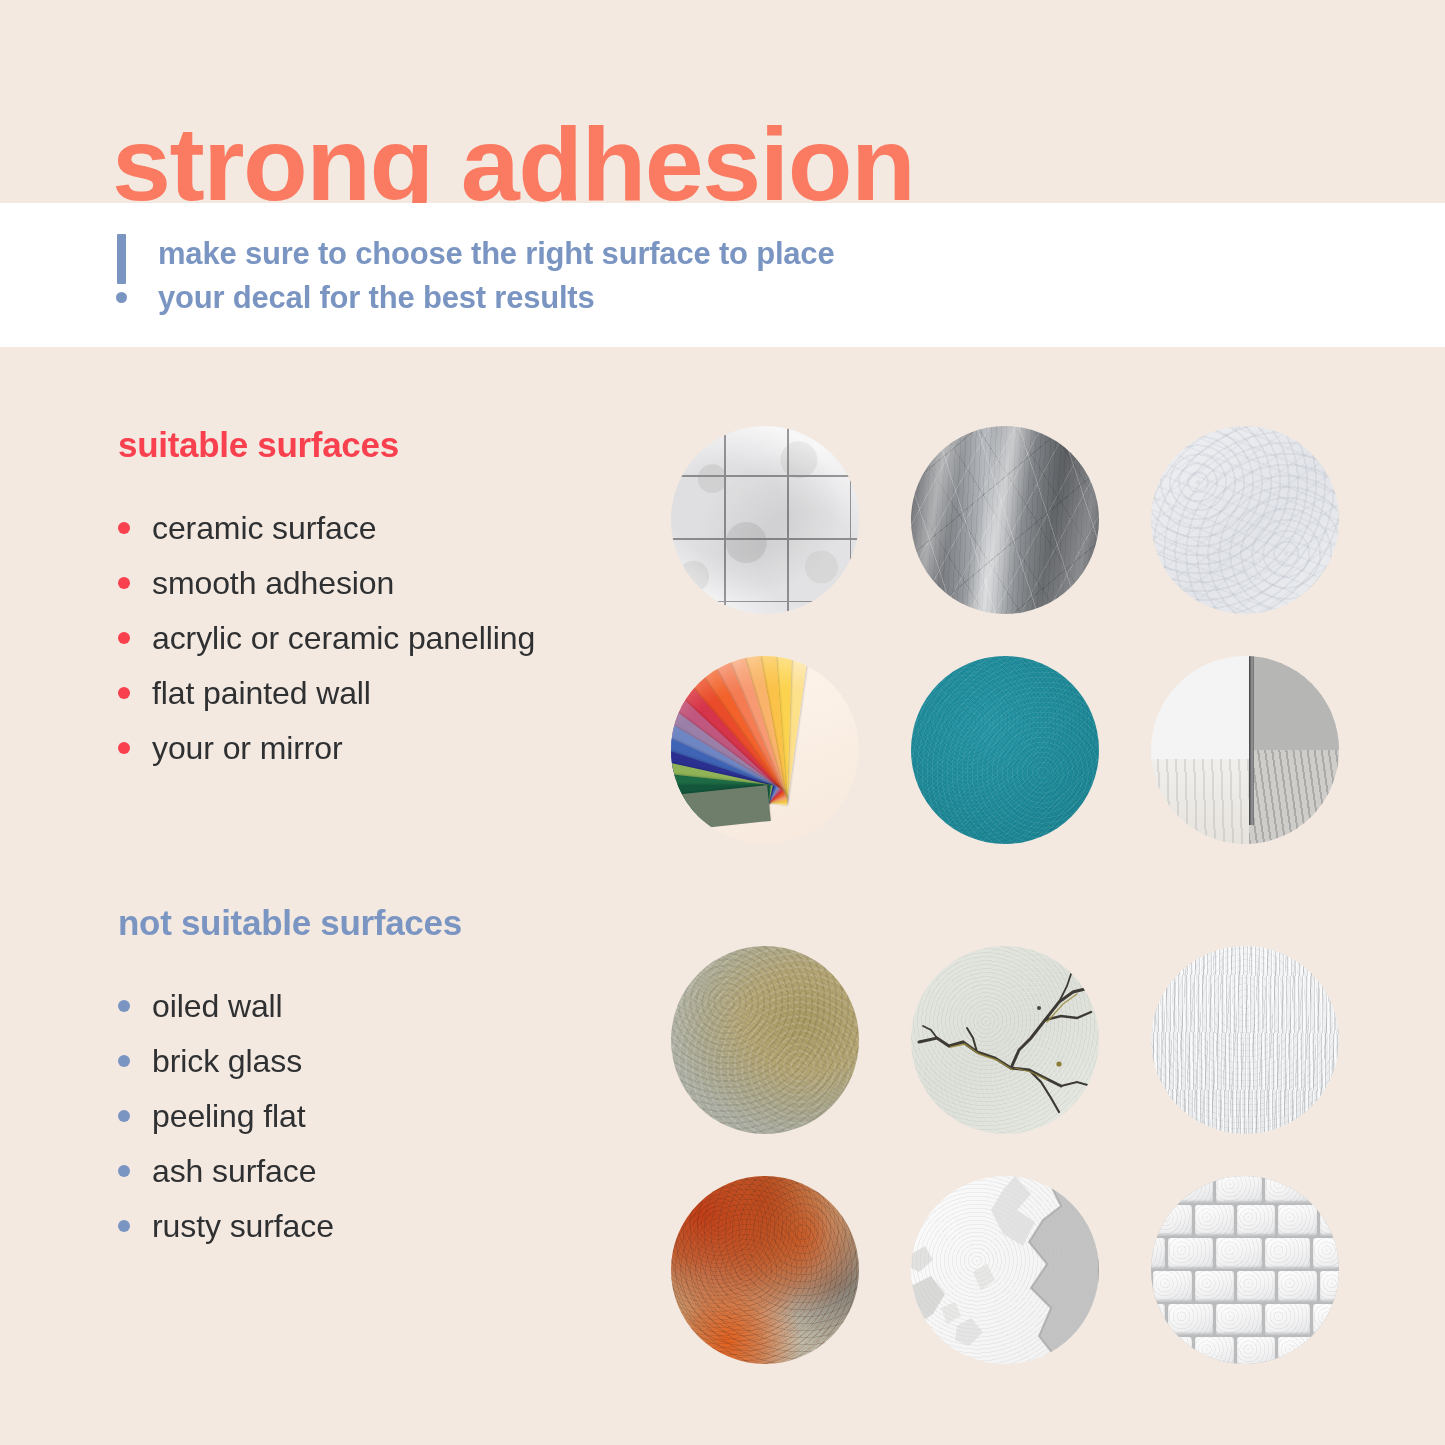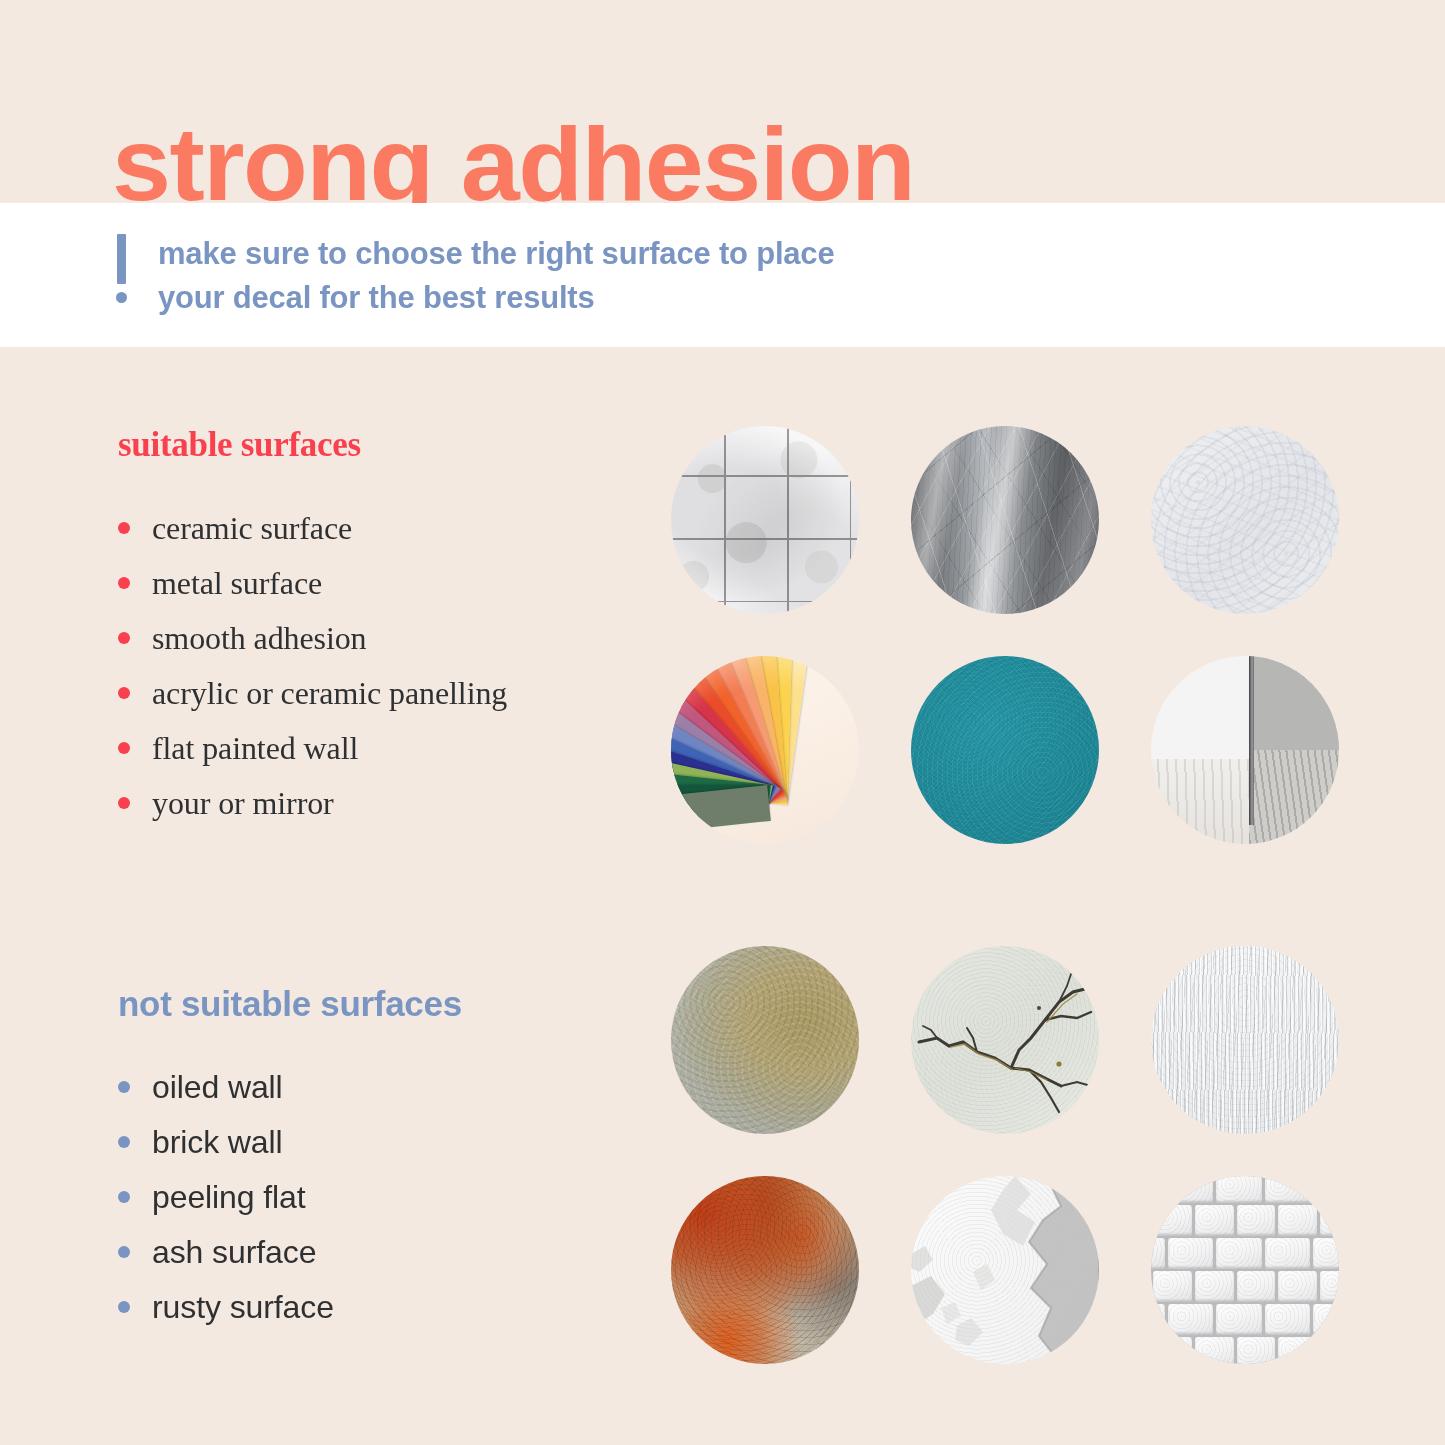--- a/index.html
+++ b/index.html
@@ -79,22 +79,22 @@
     letter-spacing: -0.2px;
     white-space: pre-line;
   }
 
   
   .section {
     position: absolute;
     left: 118px;
     width: 560px;
   }
-  .section-suitable { top: 425px; font-family: Liberation Serif, serif; }
-  .section-not-suitable { top: 984px; }
+  .section-suitable { top: 425px; }
+  .section-not-suitable { top: 903px; }
 
   .section-heading {
     font-size: 35px;
     font-weight: bold;
     letter-spacing: -0.3px;
     margin-bottom: 36px;
   }
   .section-suitable .section-heading { color: #f9404f; }
   .section-not-suitable .section-heading { color: #7a95c2; }
 
@@ -346,24 +346,20 @@
   <div class="subtitle-text">make sure to choose the right surface to place
 your decal for the best results</div>
 </div>
 
 <div class="section section-suitable">
   <div class="section-heading">suitable surfaces</div>
   <ul class="surface-list">
     <li>
       <span class="bullet"></span>
       <span>ceramic surface</span>
-    </li>
-    <li>
-      <span class="bullet"></span>
-      <span>metal surface</span>
     </li>
     <li>
       <span class="bullet"></span>
       <span>smooth adhesion</span>
     </li>
     <li>
       <span class="bullet"></span>
       <span>acrylic or ceramic panelling</span>
     </li>
     <li>
@@ -417,21 +413,21 @@
 
 <div class="section section-not-suitable">
   <div class="section-heading">not suitable surfaces</div>
   <ul class="surface-list">
     <li>
       <span class="bullet"></span>
       <span>oiled wall</span>
     </li>
     <li>
       <span class="bullet"></span>
-      <span>brick wall</span>
+      <span>brick glass</span>
     </li>
     <li>
       <span class="bullet"></span>
       <span>peeling flat</span>
     </li>
     <li>
       <span class="bullet"></span>
       <span>ash surface</span>
     </li>
     <li>

